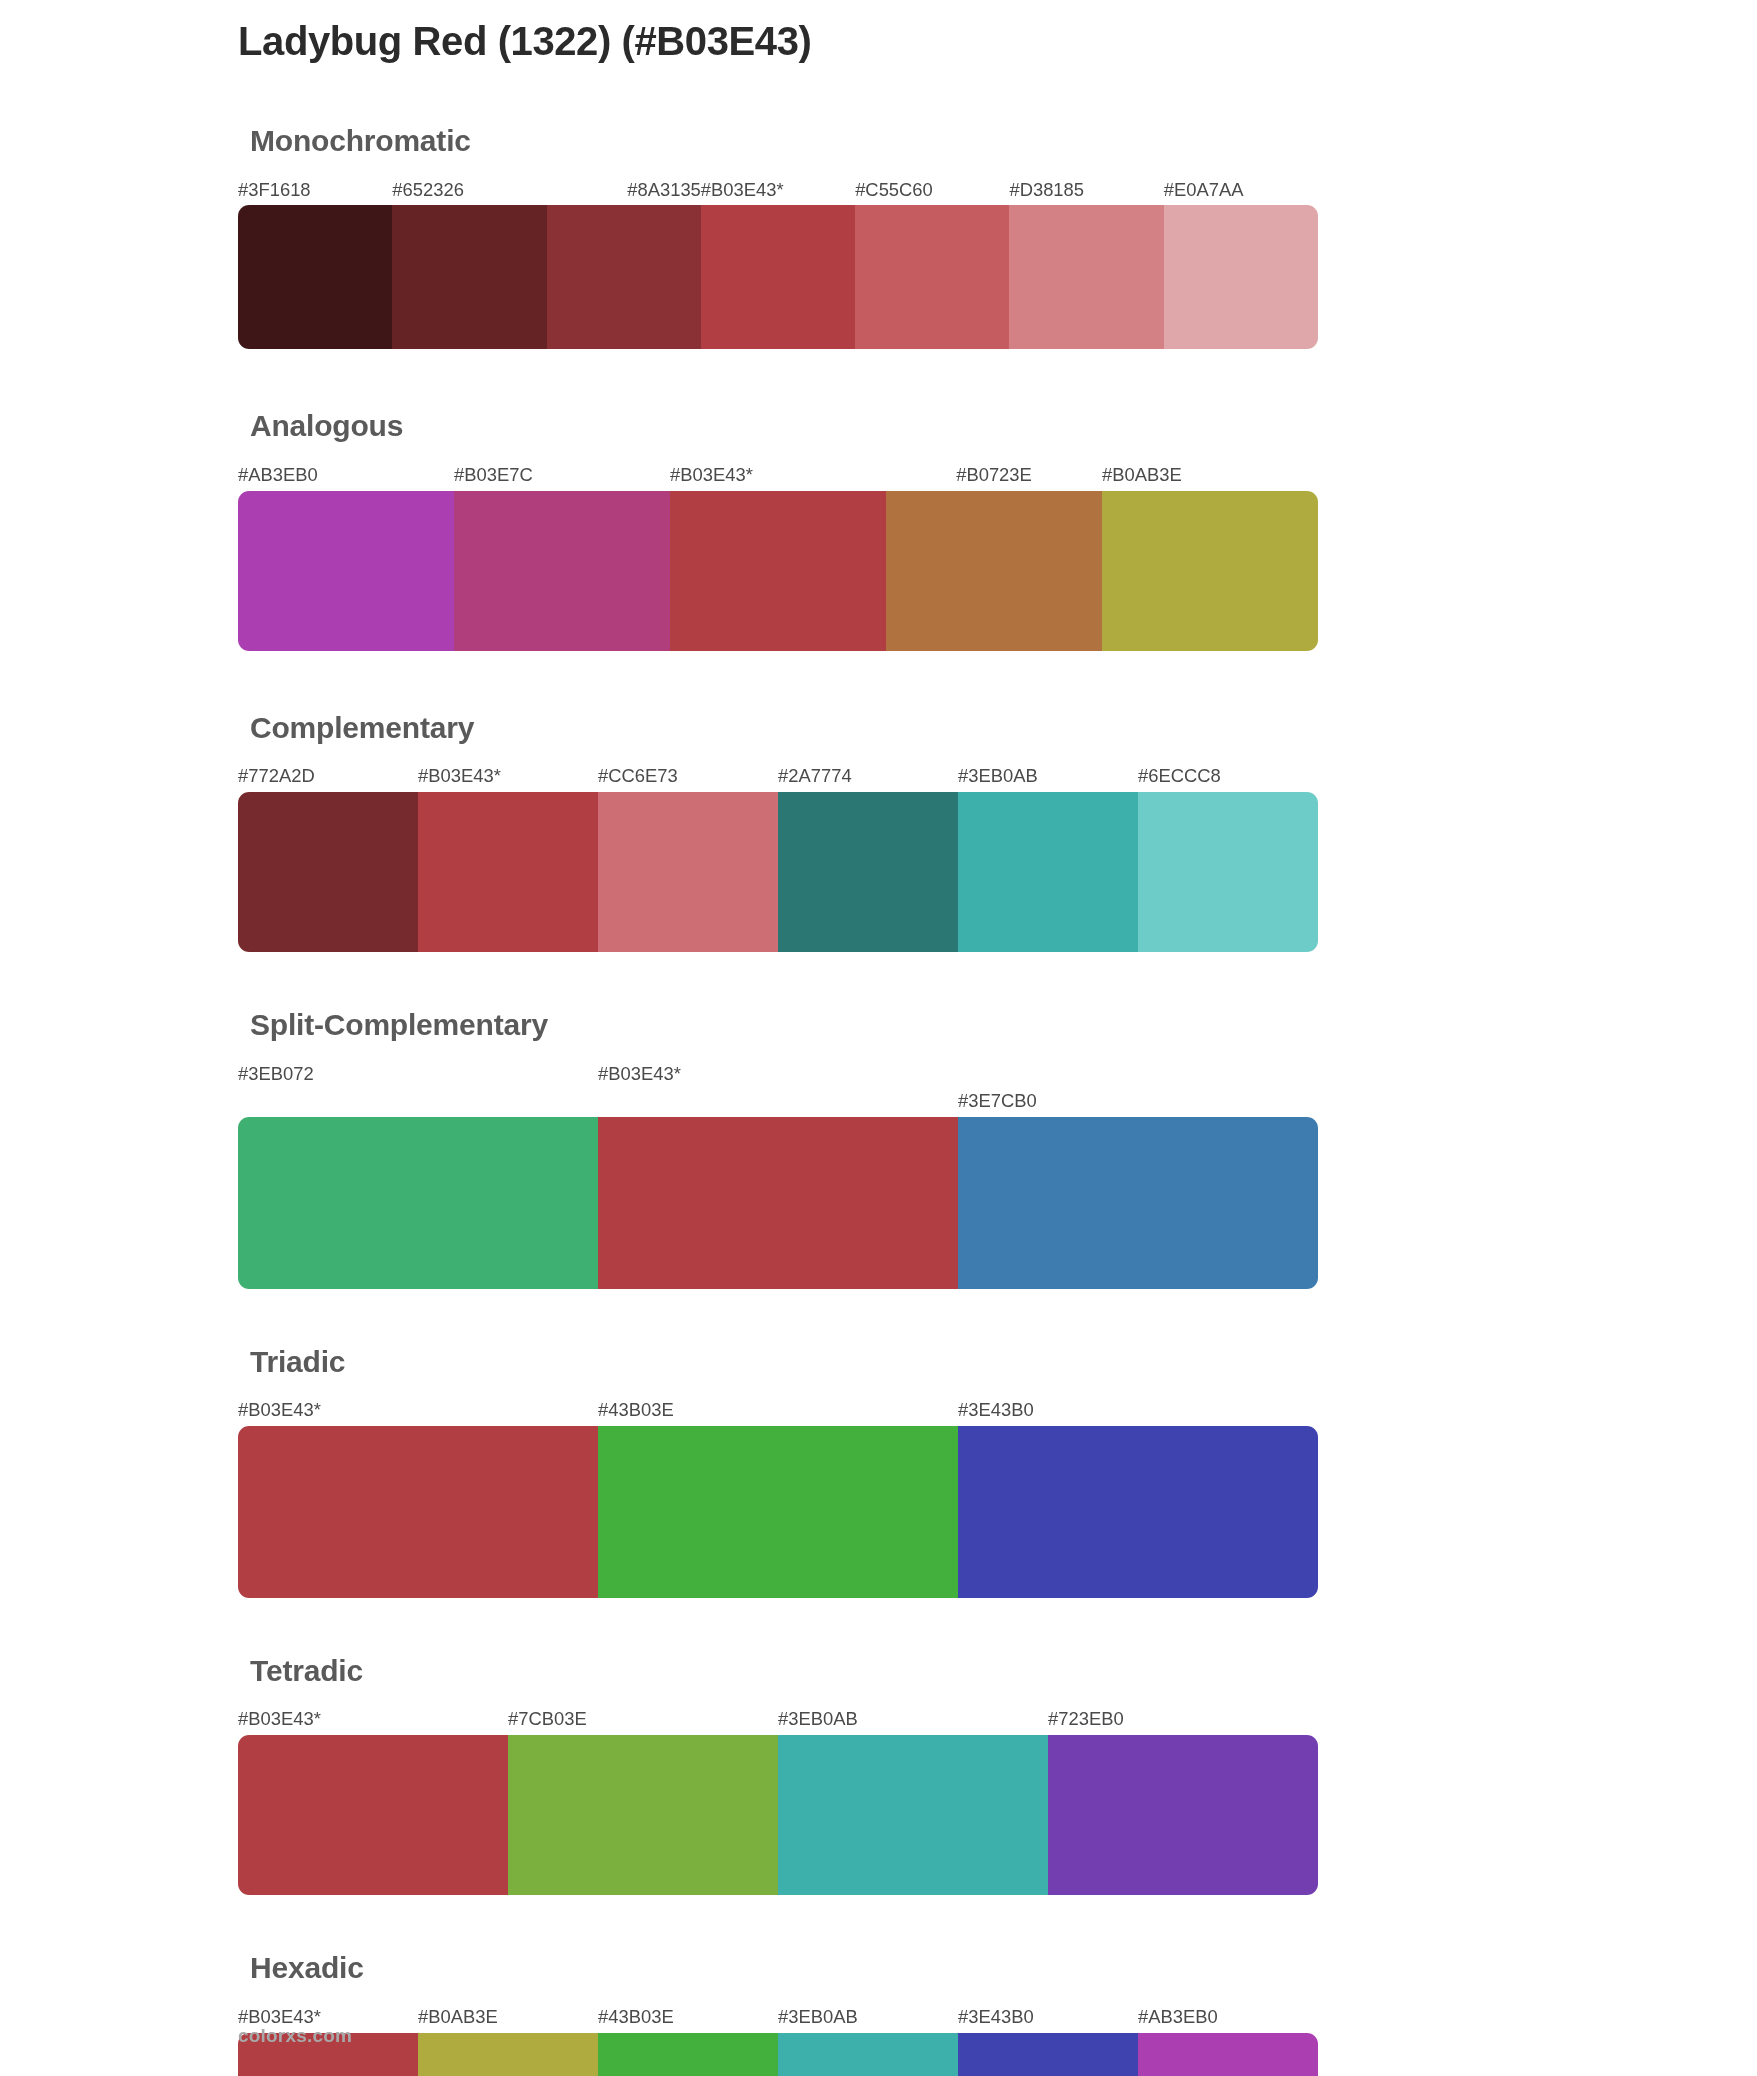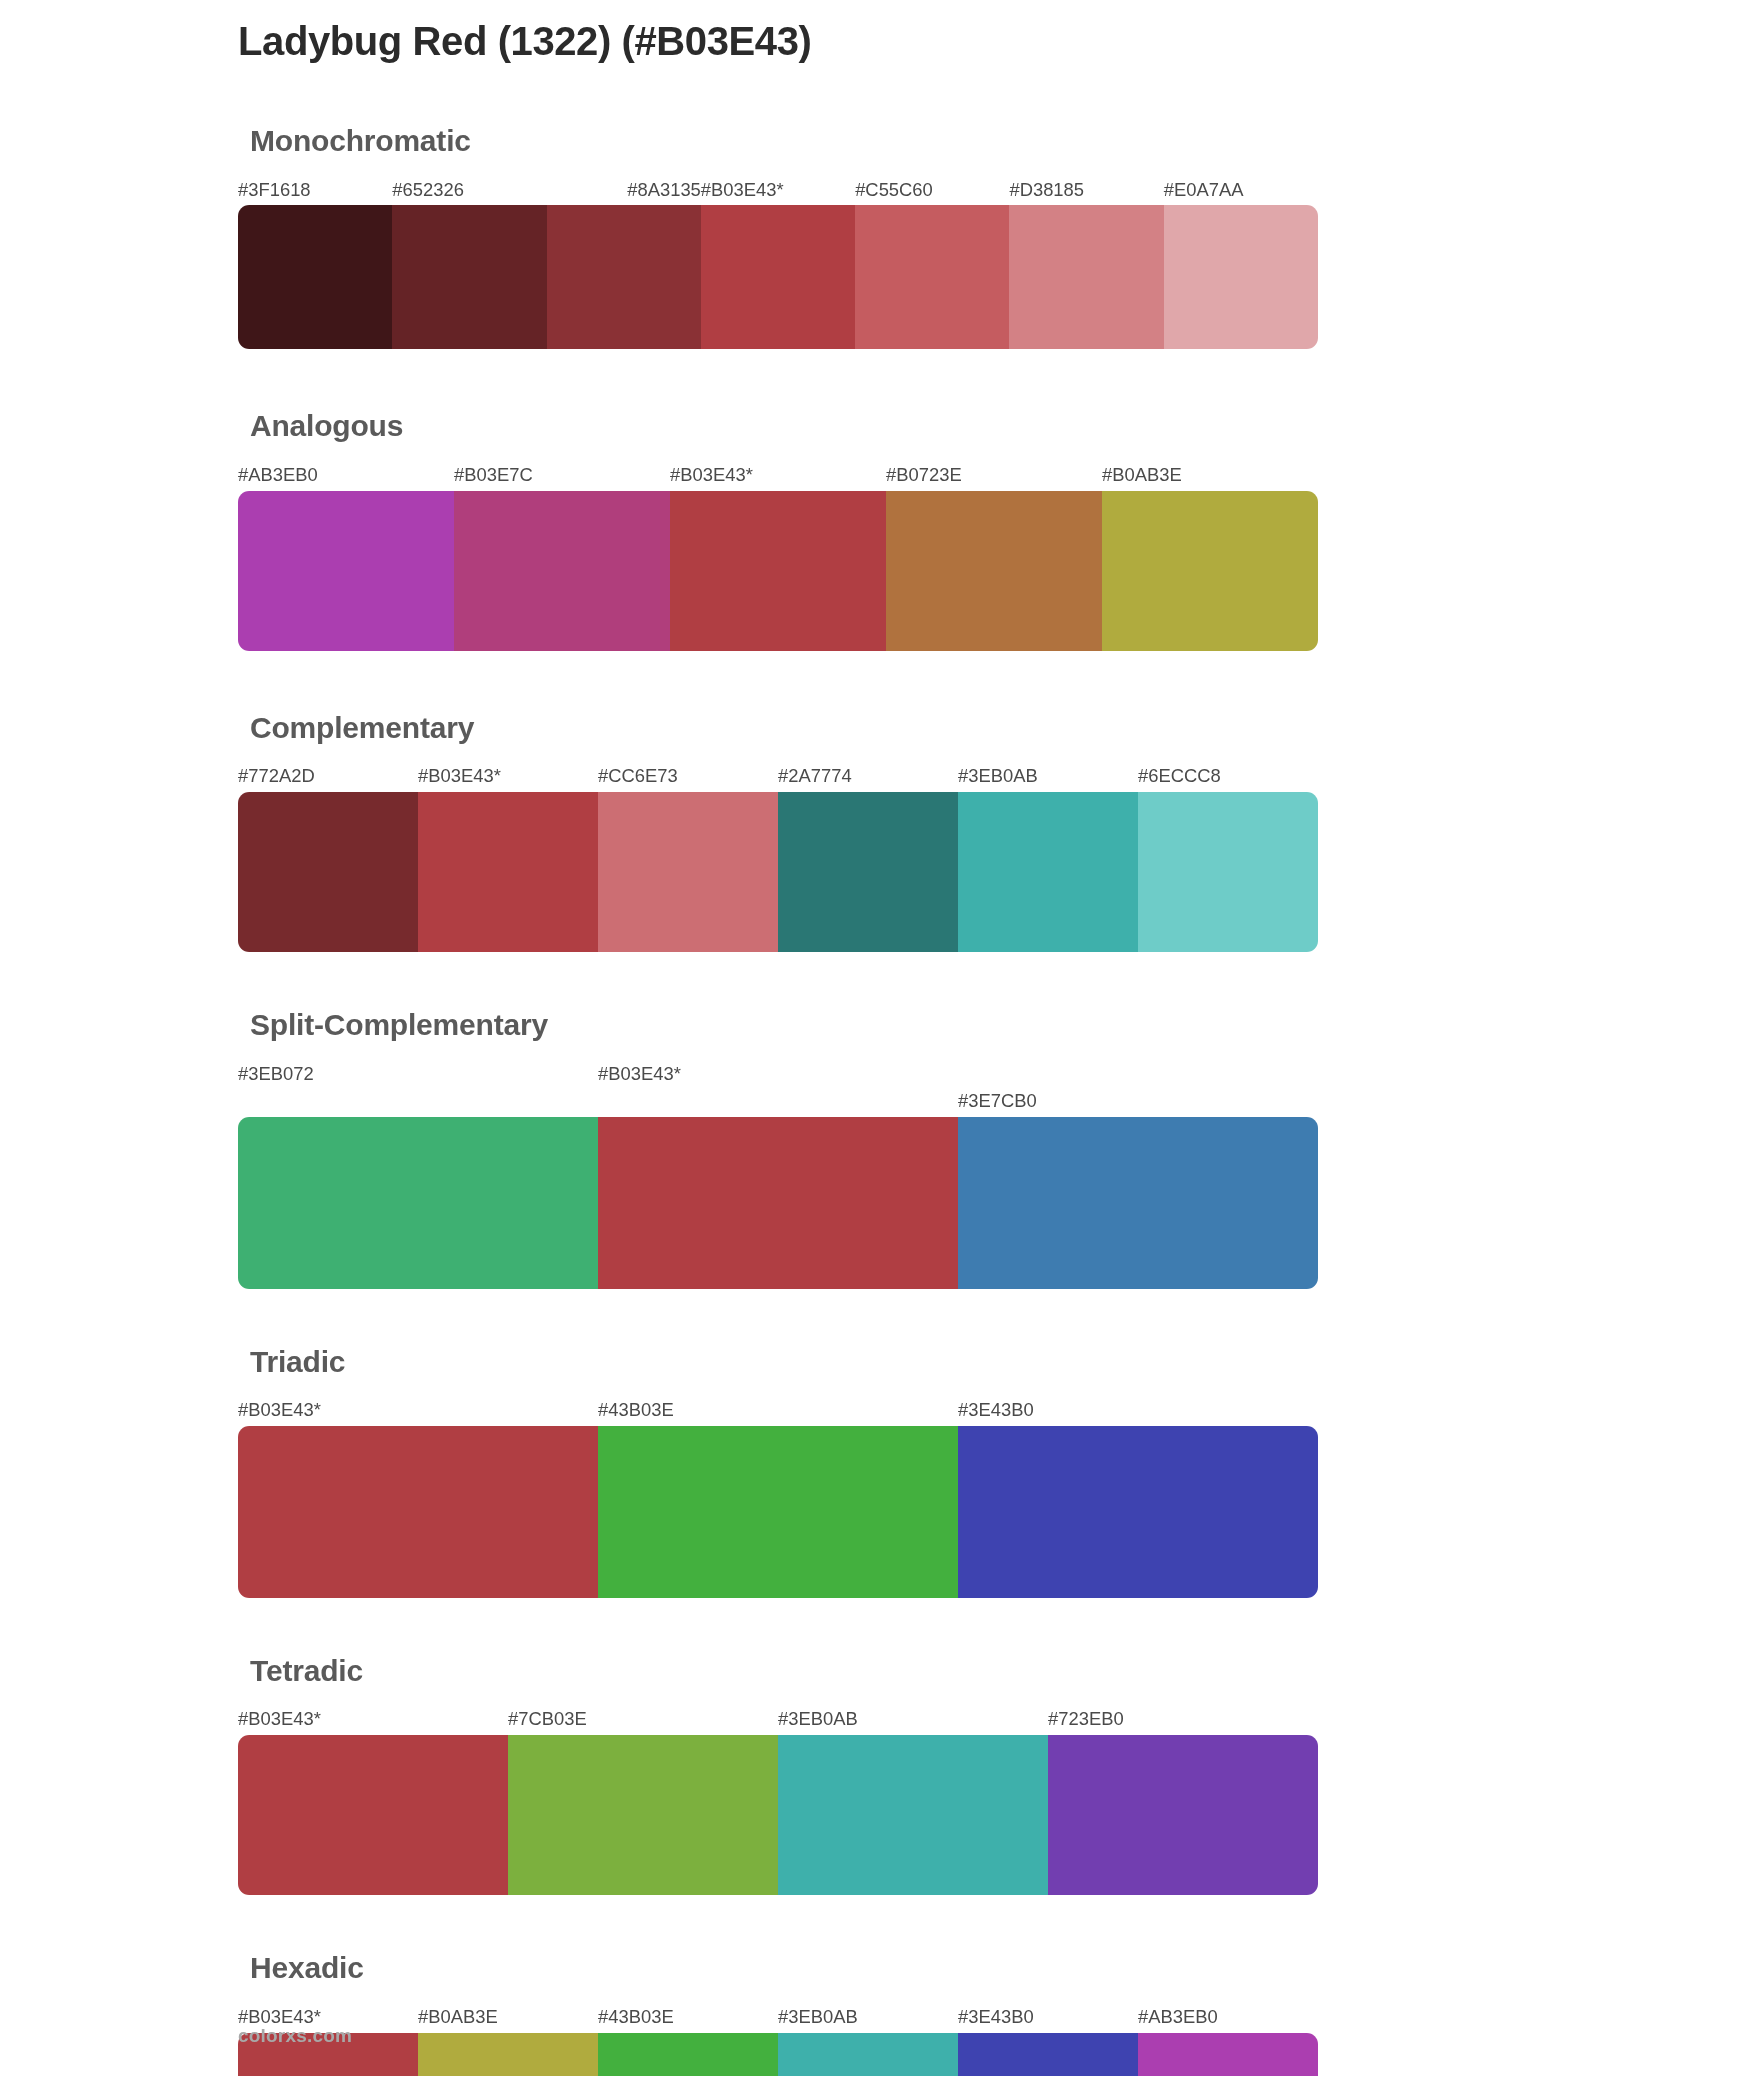--- a/index.html
+++ b/index.html
@@ -132,21 +132,21 @@
           <div class="swatch" style="width: 14.2857%; background: rgb(224, 167, 170);"></div>
         </div>
       </div>
       <div class="sec-gap"></div>
       <div class="section">
         <div class="section-heading">Analogous</div>
         <div class="labels">
           <div class="swatch-label" style="width: 20%;">#AB3EB0</div>
           <div class="swatch-label" style="width: 20%;">#B03E7C</div>
           <div class="swatch-label" style="width: 20%;">#B03E43*</div>
-          <div class="swatch-label" style="width: 20%;">#B0723E</div>
+          <div class="swatch-label" style="width: 20%; text-align: center;">#B0723E</div>
           <div class="swatch-label" style="width: 20%;">#B0AB3E</div>
         </div>
         <div class="bar h-analog">
           <div class="swatch" style="width: 20%; background: rgb(171, 62, 176);"></div>
           <div class="swatch" style="width: 20%; background: rgb(176, 62, 124);"></div>
           <div class="swatch" style="width: 20%; background: rgb(176, 62, 67);"></div>
           <div class="swatch" style="width: 20%; background: rgb(176, 114, 62);"></div>
           <div class="swatch" style="width: 20%; background: rgb(176, 171, 62);"></div>
         </div>
       </div>

